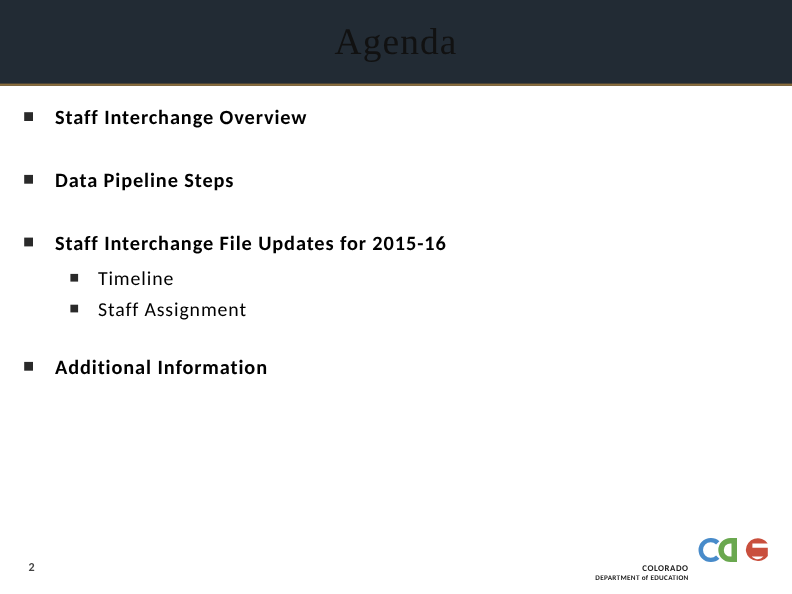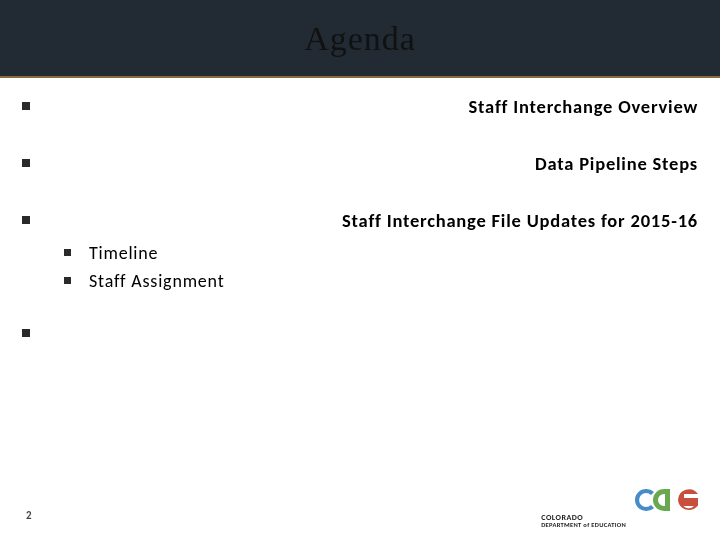--- a/index.html
+++ b/index.html
@@ -32,21 +32,20 @@
   .content {
     position: absolute;
     top: 95px;
     left: 22px;
     right: 22px;
   }
   .bullet-row {
     display: flex;
     align-items: flex-start;
     margin-bottom: 34px;
-    justify-content: space-between;
   }
   .bullet-row.last-main { margin-bottom: 6px; }
   .sq {
     width: 8px; height: 8px;
     background: #2a2a2a;
     margin-top: 7px;
     margin-right: 20px;
     flex: 0 0 8px;
   }
   .sq.sub {
@@ -86,21 +85,21 @@
   }
   .logo {
     position: absolute;
     right: 22px;
     bottom: 12px;
     display: flex;
     align-items: center;
     gap: 6px;
   }
   .logo-text {
-    text-align: left;
+    text-align: right;
     font-size: 8px;
     line-height: 1;
     letter-spacing: 0.5px;
     color: #222;
     margin-top: 40px;
   }
   .logo-text .colo { font-weight: 700; }
   .logo-text .dept { font-size: 6.5px; font-weight: 700; margin-top: 1px; letter-spacing: 0.3px;}
   .cde-mark {
     display: flex;
@@ -138,20 +137,21 @@
       <div class="sub-text">Timeline</div>
     </div>
     <div class="sub-row">
       <div class="sq sub"></div>
       <div class="sub-text">Staff Assignment</div>
     </div>
   </div>
 
   <div class="bullet-row">
     <div class="sq"></div>
+    <div class="main-text">Additional Information</div>
   </div>
 
 </div>
 
 <div class="page-num">2</div>
 
 <div class="logo">
   <div class="logo-text">
     <div class="colo">COLORADO</div>
     <div class="dept">DEPARTMENT of EDUCATION</div>

